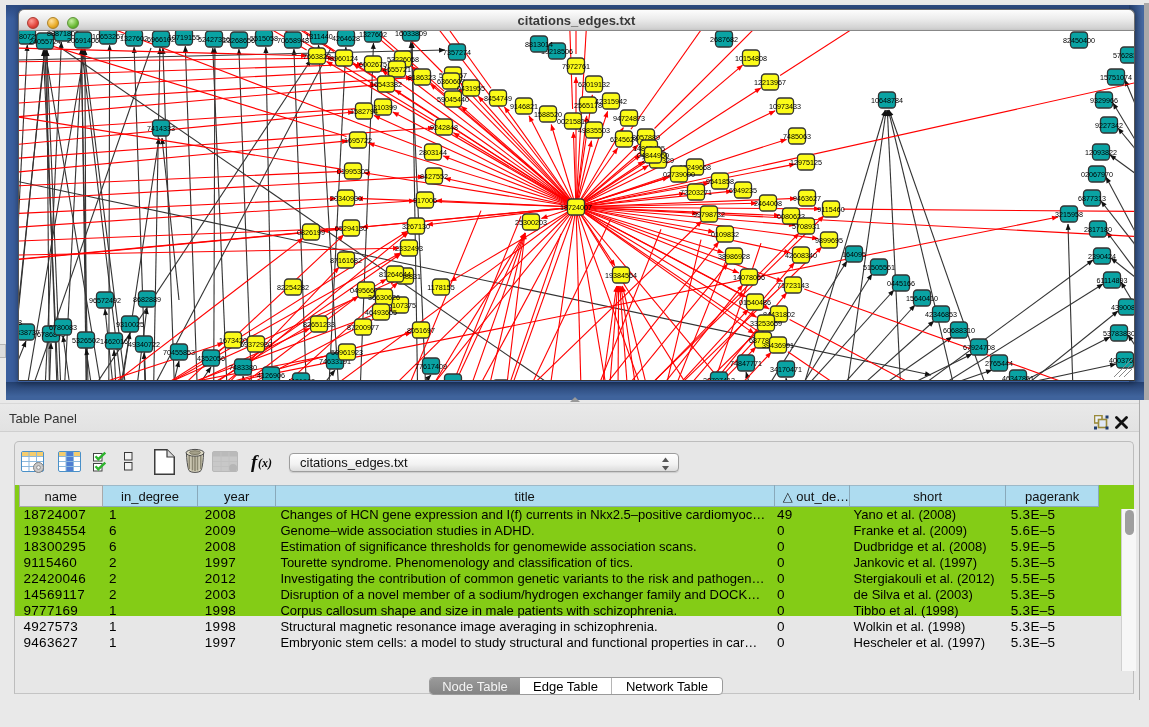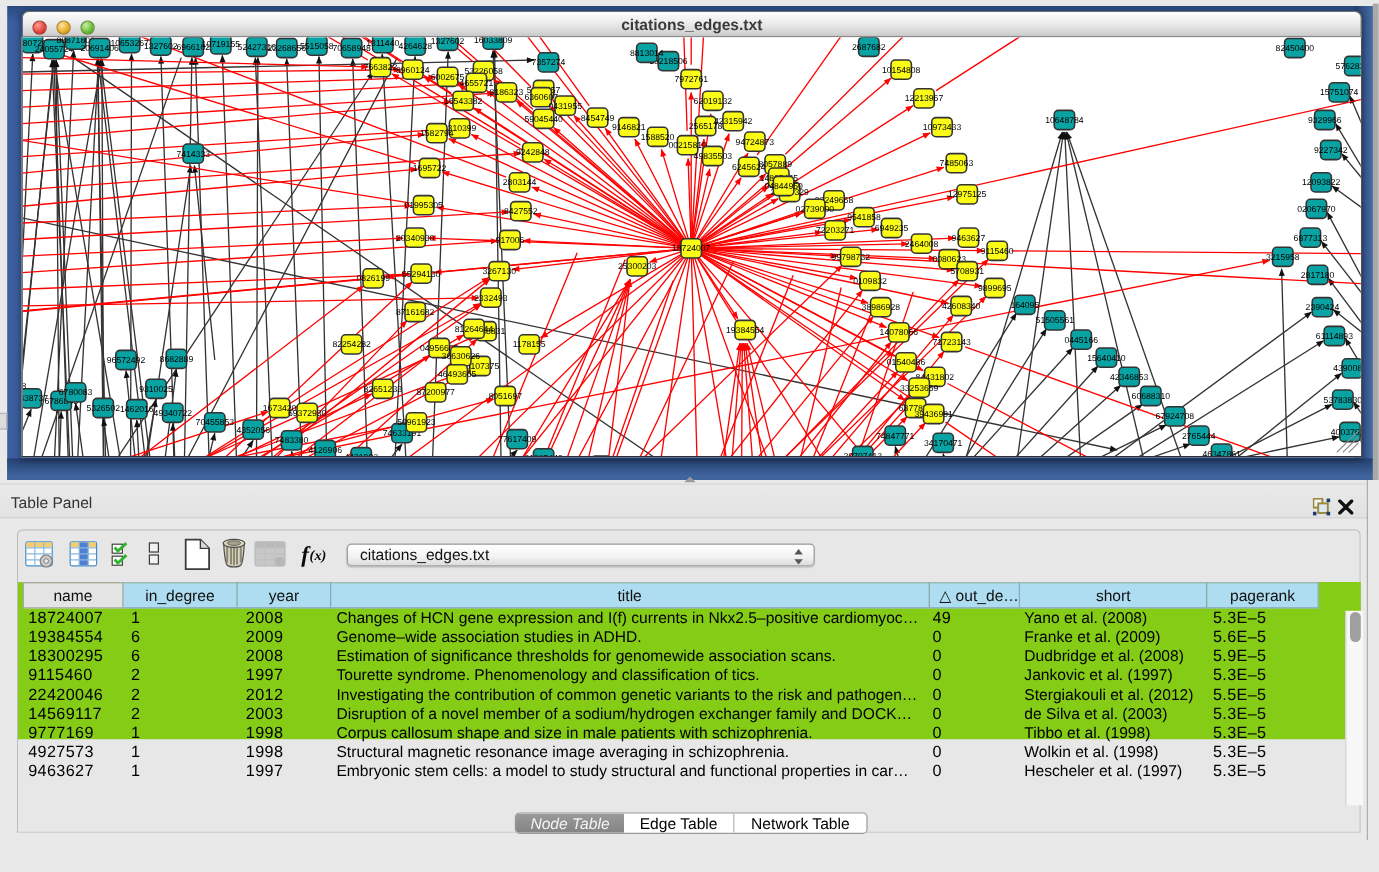--- a/index.html
+++ b/index.html
@@ -39,21 +39,21 @@
 th.gray { background:#e4e4e4; border:1px solid #a9a9a9; }
 td { height:16px; padding:0 0 0 6px; color:#000; white-space:nowrap; overflow:hidden; font-size:13.5px; letter-spacing:0.3px; }
 td.c1{padding-left:4px} td.c2{padding-left:7px} td.c3{padding-left:7px} td.c4{padding-left:5px;font-size:13px;letter-spacing:0} td.c5{padding-left:3px} td.c6{padding-left:4px;font-size:13px;letter-spacing:0} td.c7{padding-left:5px}
 #vscroll { position:absolute; left:1106px; top:24px; width:15px; height:162px; background:#f7f7f7;
   border-left:1px solid #d0d0d0; }
 #thumb { position:absolute; left:3px; top:1px; width:9px; height:25px; background:#9f9f9f; border-radius:5px; }
 #tabs { position:absolute; left:414px; top:235px; height:18px; display:flex;
   border:1px solid #9a9a9a; border-radius:4px; overflow:hidden; background:#fff;
   font-size:13px; line-height:17px; }
 #tabs div { text-align:center; } #tabs .w1{width:90px} #tabs .w2{width:91px} #tabs .w3{width:111px}
-#tabs .sel { background:linear-gradient(180deg,#9a9a9a,#848484); color:#f4f4f4;font-style:italic; }
+#tabs .sel { background:linear-gradient(180deg,#9a9a9a,#848484); color:#f4f4f4; }
 #tabs .d { border-left:1px solid #b5b5b5; }
 #statusbar { position:absolute; left:0; top:700px; width:1149px; height:27px; background:#e9e9e9;
   border-top:1px solid #d0d0d0;margin-top:28px; }
 #mem { position:absolute; right:36px; top:10px; font-size:12px; color:#222; }
 #memdot { position:absolute; right:14px; top:9px; width:14px; height:14px; border-radius:50%;
   background:#35c435; border:1.5px solid #2c662c; }
 .edgeline { position:absolute; top:400px; left:1139px; width:1px; height:300px; background:#adadad; }
 </style></head>
 <body>
 <div id="mdi">

